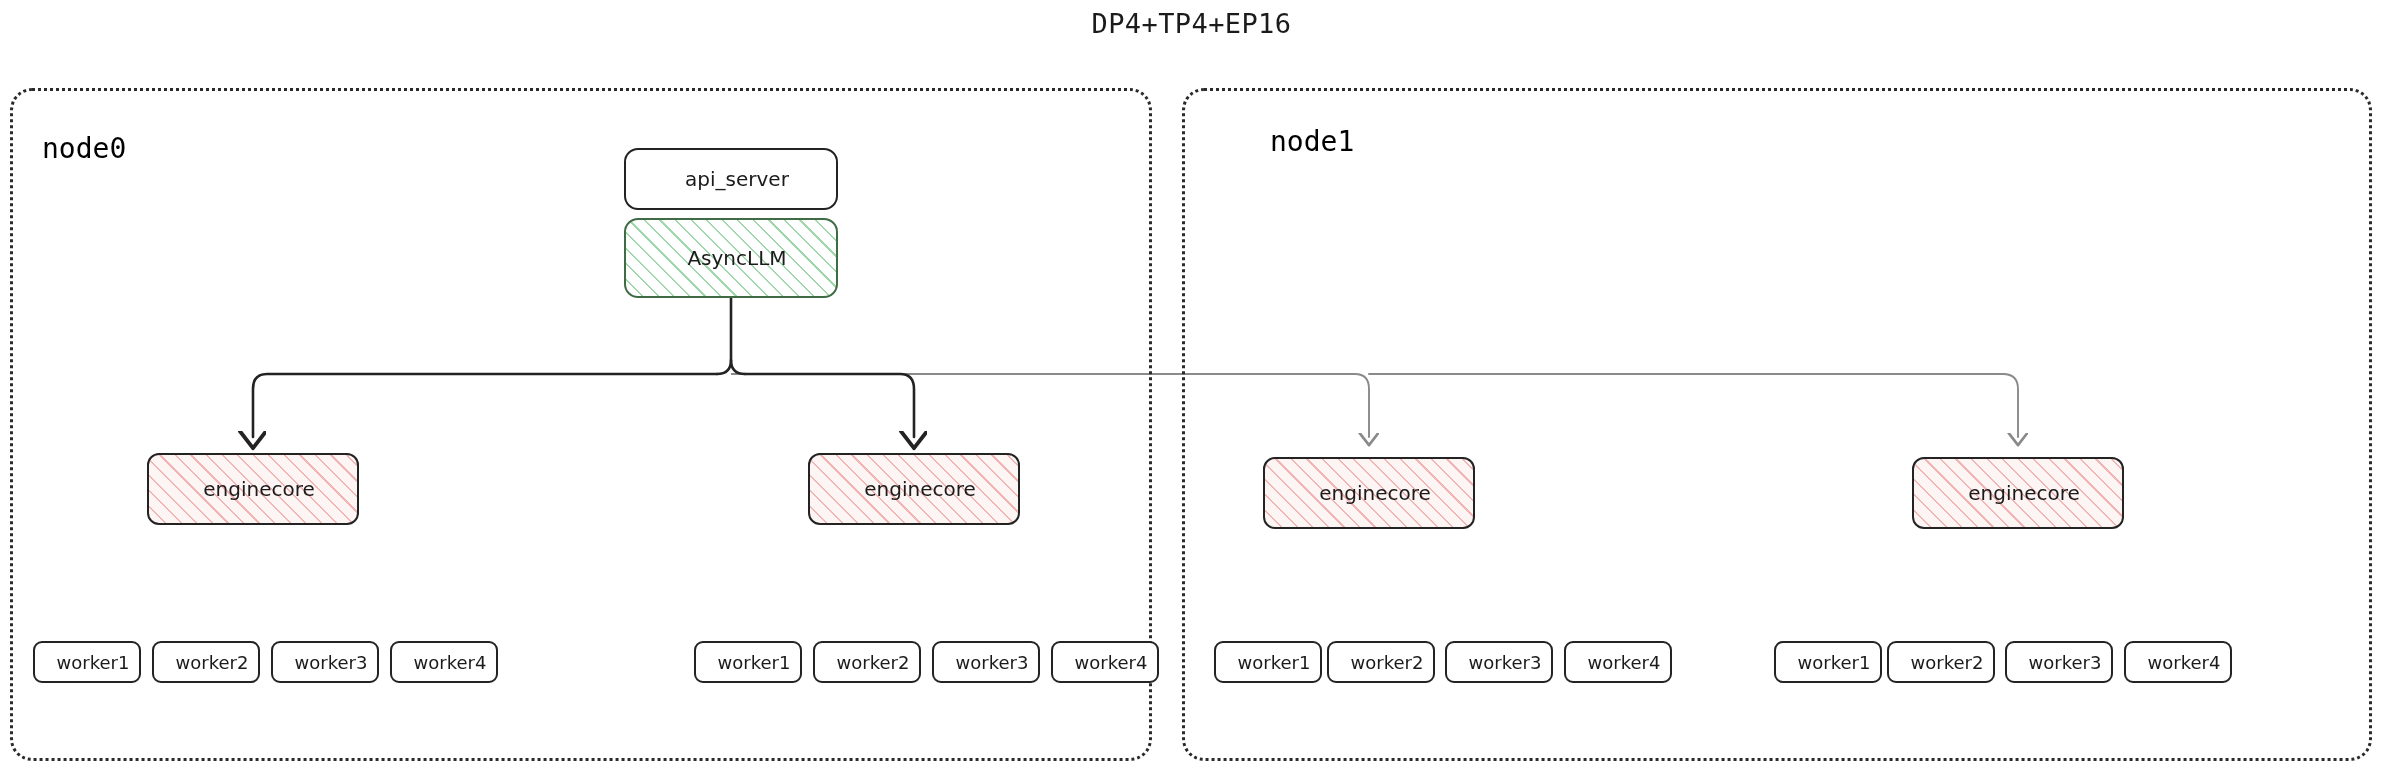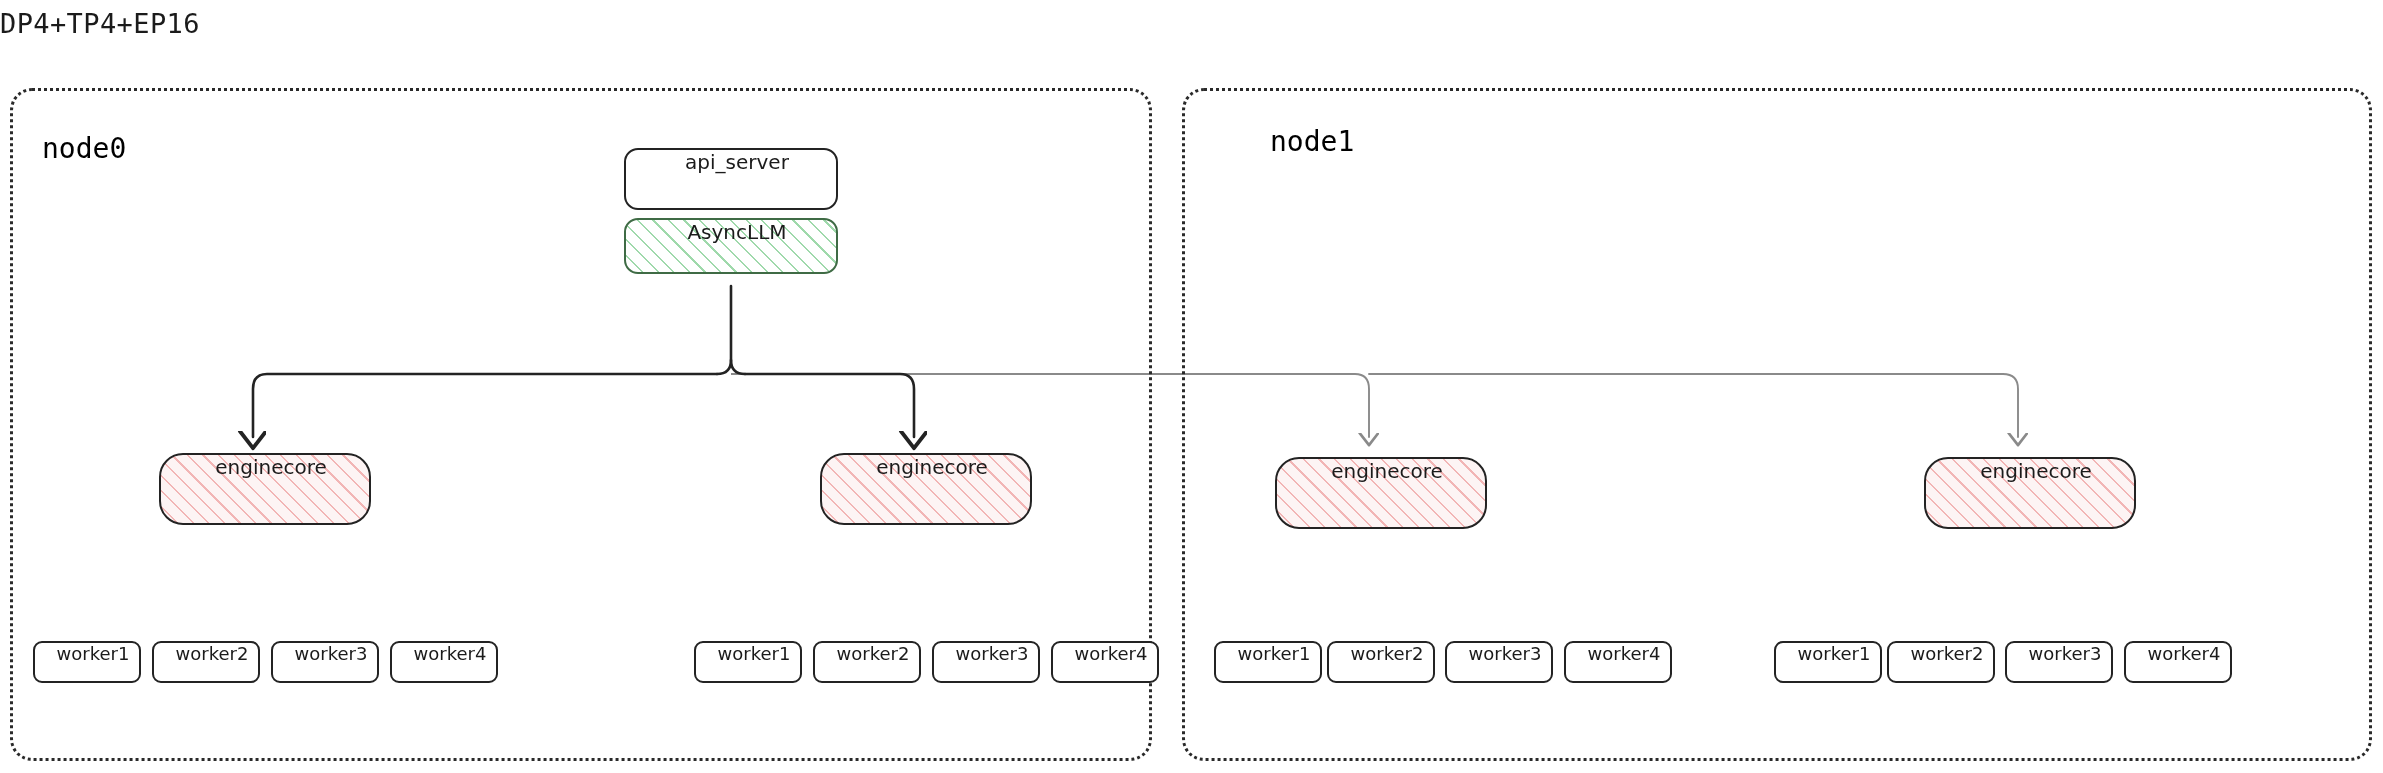--- a/index.html
+++ b/index.html
@@ -1,62 +1,61 @@
 <!DOCTYPE html>
 <html><head>
 <meta charset="utf-8">
 <style>
   html,body{margin:0;padding:0;background:#ffffff;}
   body{width:2383px;height:773px;overflow:hidden;
        font-family:"DejaVu Sans","Liberation Sans",sans-serif;}
   #stage{position:relative;width:2383px;height:773px;}
 
   #diagram-title{
-    position:absolute;left:0;top:8px;width:2383px;
+    position:absolute;left:0;top:8px;width:2383px;text-align:center;
     font-family:"DejaVu Sans Mono","Liberation Mono",monospace;
     font-size:27px;color:#1b1b1b;letter-spacing:.4px;
   }
 
   .node-container{
     position:absolute;box-sizing:border-box;
     border:3px dotted #2a2a2a;border-radius:22px;background:transparent;
   }
   .node-label{
     position:absolute;
     font-family:"DejaVu Sans Mono","Liberation Mono",monospace;
     font-size:28px;color:#000000;white-space:nowrap;
   }
 
   .box{
     position:absolute;box-sizing:border-box;
-    display:flex;align-items:flex-start;justify-content:center;
+    display:flex;align-items:center;justify-content:center;
     border:2.4px solid #232323;background:#ffffff;
     font-size:20px;color:#1b1b1b;white-space:nowrap;padding-left:12px;
   }
   .box-plain{border-radius:14px;}
 
   .box-api{border-radius:14px;background:#ffffff;}
 
   .box-async{
     border-radius:14px;
     border-color:#3f6b45;
     background-color:#ffffff;
     background-image:repeating-linear-gradient(45deg,
         #9fd9ab 0px,#9fd9ab 1.6px,
         rgba(255,255,255,0) 1.6px,rgba(255,255,255,0) 11px);
   }
 
   .box-engine{
-    border-radius:24px;
+    border-radius:12px;
     border-color:#232323;
     background-color:#fdf4f4;
     background-image:repeating-linear-gradient(45deg,
         #f2b5b5 0px,#f2b5b5 1.6px,
         rgba(255,255,255,0) 1.6px,rgba(255,255,255,0) 11px);
-    margin-left:12px;
   }
 
   .box-worker{
     border-radius:9px;border-width:2.2px;font-size:18px;background:#ffffff;
   }
 
   #wires{position:absolute;left:0;top:0;width:2383px;height:773px;
          pointer-events:none;}
 </style>
 </head>
@@ -88,21 +87,21 @@
     <path d="M 745,374 L 900,374 Q 914,374 914,389 L 914,437" fill="none" stroke="#232323" stroke-width="2.6" stroke-linecap="round" marker-end="url(#arw-black)"></path>
   </svg>
 
   <div class="node-container" style="left:10px; top:88px; width:1142px; height:673px;">
   </div>
   <div class="node-label" style="left:42px; top:132px;">node0</div>
 
   <div class="box box-api" style="left:624px; top:148px; width:214px; height:62px;">
     <span>api_server</span>
   </div>
-  <div class="box box-async" style="left:624px; top:218px; width:214px; height:56px;">
+  <div class="box box-async" style="left:624px; top:218px; width:214px; height:80px;">
     <span>AsyncLLM</span>
   </div>
 
   <div class="box box-engine" style="left:147px; top:453px; width:212px; height:72px;">
     <span>enginecore</span>
   </div>
 
   <div class="box box-engine" style="left:808px; top:453px; width:212px; height:72px;">
     <span>enginecore</span>
   </div>

